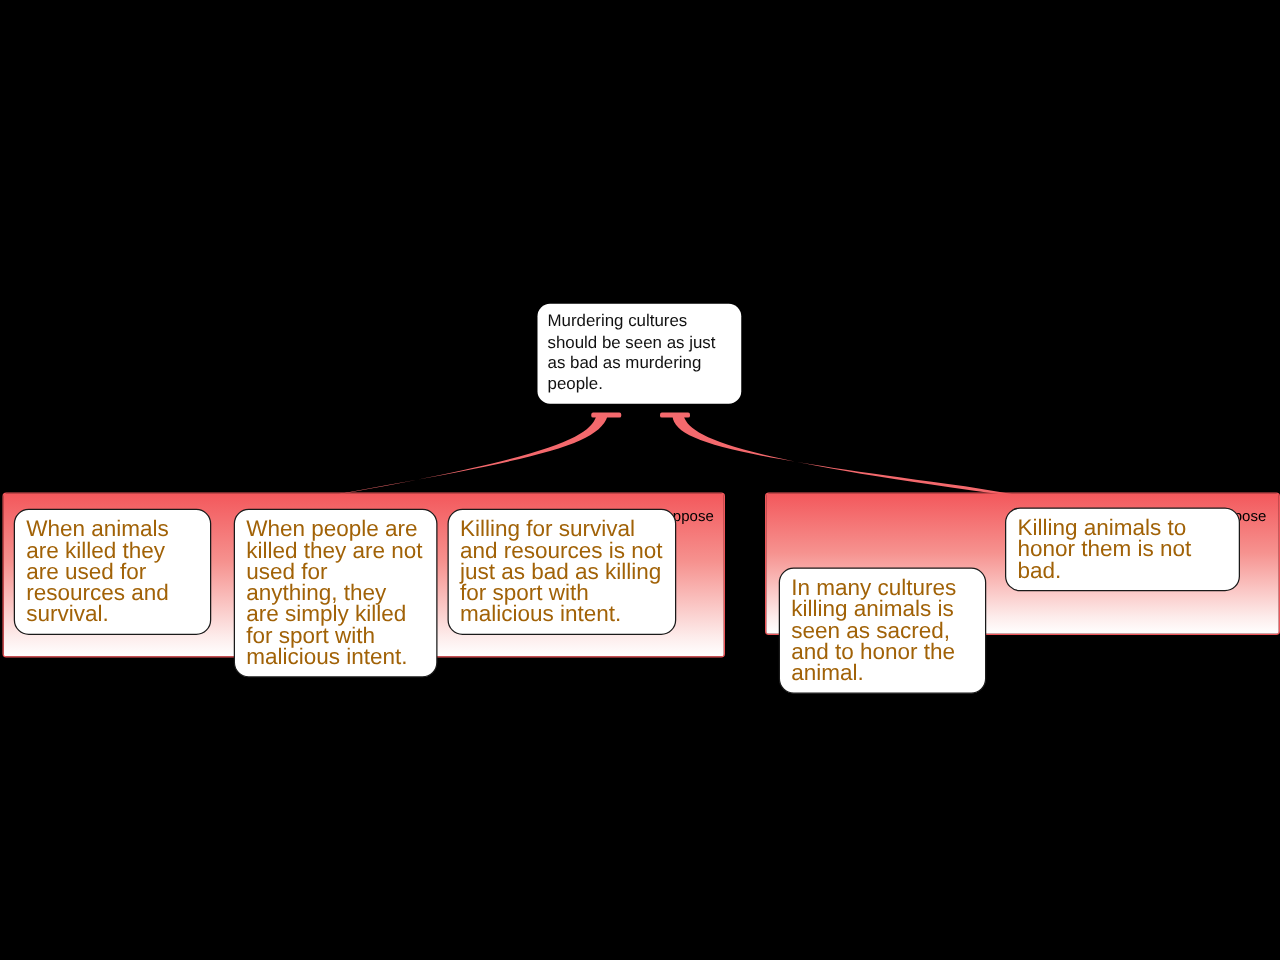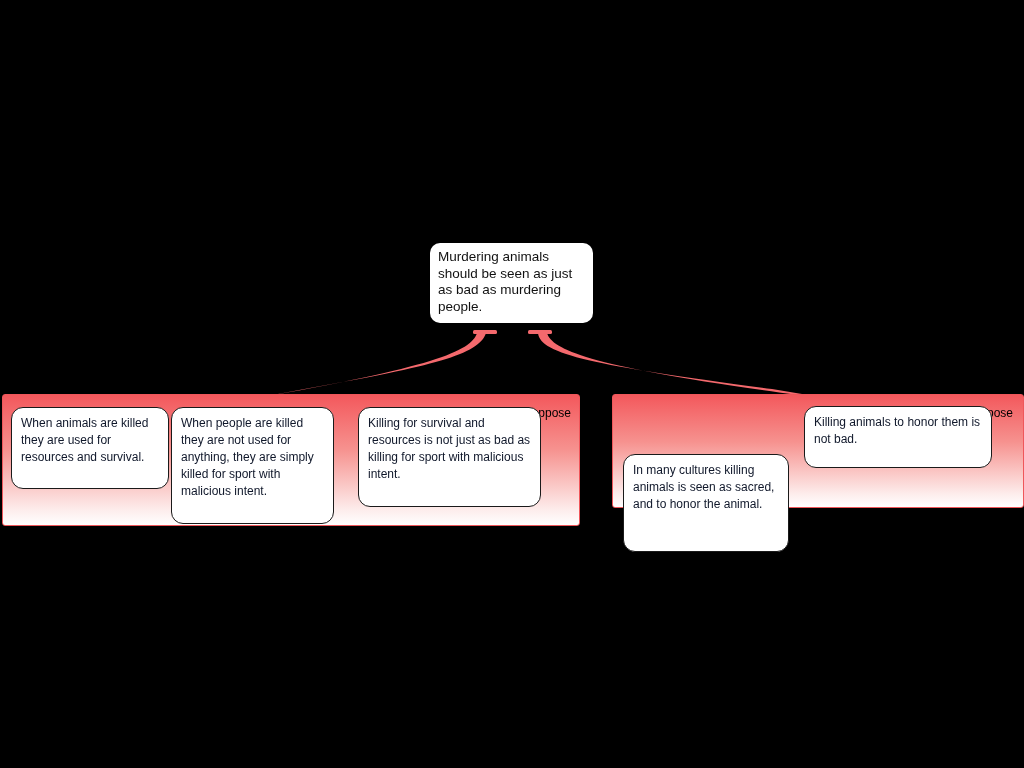--- a/index.html
+++ b/index.html
@@ -66,26 +66,26 @@
   }
   .group-left .relation-label { right: 8px; }
   .group-right .relation-label { right: 10px; }
   .reason-box {
     position: absolute;
     box-sizing: border-box;
     background: #ffffff;
     border: 1.3px solid #1a1a1a;
     border-radius: 12px;
     padding: 7px 9px;
-    font-size: 12px;
+    font-size: 18px;
     line-height: 17px;
-    color: #0f172a;
+    color: #a16207;
   }
   .reason-1 { left: 8px;  top: 12px; width: 158px; min-height: 82px; }
-  .reason-2 { left: 168px; top: 12px; width: 163px; min-height: 117px; }
+  .reason-2 { left: 184px; top: 12px; width: 163px; min-height: 117px; }
   .reason-3 { left: 355px; top: 12px; width: 183px; min-height: 100px; }
   .reason-4 { left: 10px;  top: 11px; width: 166px; min-height: 98px; margin-top: 48px; }
   .reason-5 { left: 191px; top: 11px; width: 188px; min-height: 62px; }
 </style>
 </head>
 <body>
 
 <div class="canvas">
 
   <svg class="connector-svg" viewBox="0 0 1024 768" xmlns="http://www.w3.org/2000/svg">
@@ -97,21 +97,21 @@
              C 432,366 479,355 486,333
              Z"></path>
     <path fill="#f4696d" d="M 547,333
              C 553,352 600,370 844,401
              L 772,389
              C 598,366 540,355 538,333
              Z"></path>
   </svg>
 
   <div class="claim-box">
-    <span>Murdering animals should be seen as just as bad as murdering people.</span>
+    <span>Murdering cultures should be seen as just as bad as murdering people.</span>
   </div>
 
   <div class="group group-left">
     <span class="relation-label">oppose</span>
     <div class="reason-box reason-1">
       <span>When animals are killed they are used for resources and survival.</span>
     </div>
     <div class="reason-box reason-2">
       <span>When people are killed they are not used for anything, they are simply killed for sport with malicious intent.</span>
     </div>

